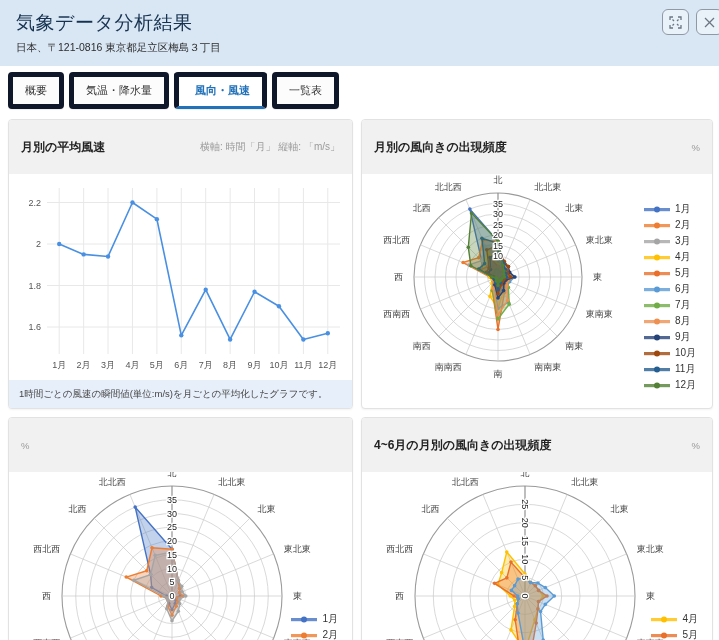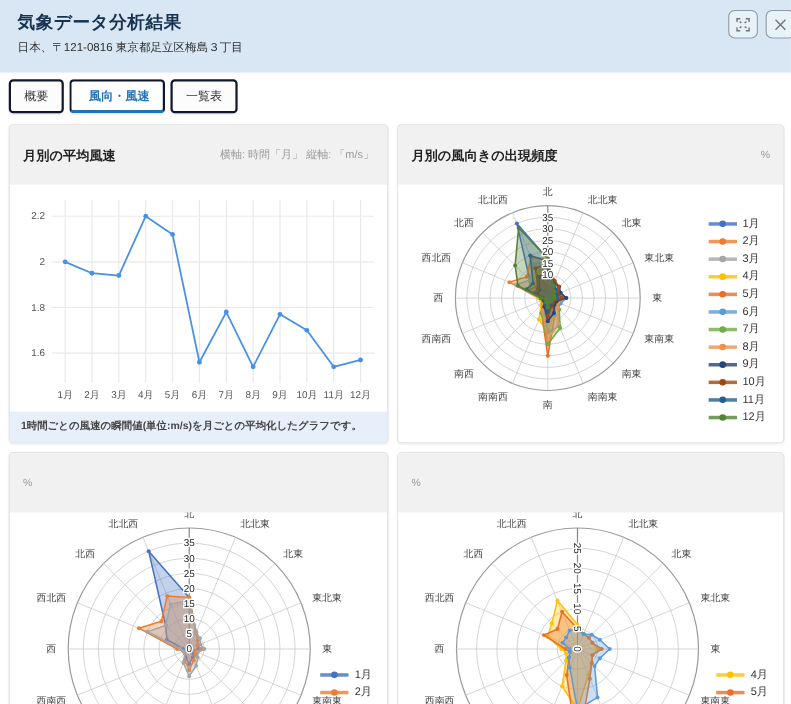--- a/index.html
+++ b/index.html
@@ -5,32 +5,32 @@
   html,body{margin:0;padding:0;}
   body{
     width:719px;height:640px;overflow:hidden;background:#ffffff;
     font-family:"Liberation Sans","DejaVu Sans",sans-serif;
     -webkit-font-smoothing:antialiased;
   }
   .header{
     background:#d9e7f5;height:66px;box-sizing:border-box;
     padding:10px 16px;position:relative;
   }
-  .app-title{font-size:16px;font-weight:bold;color:#16324f;letter-spacing:.5px;}
+  .app-title{font-size:19px;font-weight:normal;color:#16324f;letter-spacing:.5px;}
   .app-subtitle{font-size:10.5px;color:#2d2d2d;margin-top:5px;}
   .win-btns{position:absolute;top:9px;right:0;display:flex;gap:7px;}
   .win-btn{
     width:27px;height:26px;border:1px solid #8f99a5;border-radius:6px;
     background:rgba(255,255,255,.45);display:flex;align-items:center;justify-content:center;
     box-sizing:border-box;cursor:pointer;
   }
   .win-btn.close{margin-right:-4px;}
   .tabbar{background:#ffffff;padding:6px 8px 0 8px;display:flex;gap:5px;}
   .tab{
-    border:2px solid #0f172a;border-radius:4px;background:#fcfcfc;
+    border:5px solid #0f172a;border-radius:4px;background:#fcfcfc;
     padding:6px 12px 6px 12px;font-size:11px;color:#333;cursor:pointer;
     box-shadow:0 1px 1px rgba(0,0,0,.07);white-space:nowrap;
   }
   .tab.active{
     color:#2272b9;font-weight:bold;background:#ffffff;
     border-bottom:3px solid #2272b9;padding-bottom:3px;padding-left:16px;
   }
   .grid{
     display:grid;grid-template-columns:345px 352px;gap:8px;
     padding:10px 0 0 8px;
@@ -87,20 +87,21 @@
           <line x1="1" y1="1" x2="10" y2="10"></line>
             <line x1="10" y1="1" x2="1" y2="10"></line>
         </g>
       </svg>
     </div>
   </div>
 </div>
 
 <div class="tabbar">
   <div class="tab">概要</div>
+  <div class="tab">気温・降水量</div>
   <div class="tab active">風向・風速</div>
   <div class="tab">一覧表</div>
 </div>
 
 <div class="grid">
 
   <div class="panel row1">
     <div class="p-head">
       <span class="p-title">月別の平均風速</span>
       <span class="p-note">横軸: 時間「月」 縦軸: 「m/s」</span>
@@ -147,21 +148,21 @@
           <circle cx="147.875" cy="45.12499999999997" r="2.2" fill="#4a90e2"></circle>
           <circle cx="172.29166666666666" cy="161.325" r="2.2" fill="#4a90e2"></circle>
           <circle cx="196.70833333333334" cy="115.675" r="2.2" fill="#4a90e2"></circle>
           <circle cx="221.125" cy="165.475" r="2.2" fill="#4a90e2"></circle>
           <circle cx="245.54166666666666" cy="117.75" r="2.2" fill="#4a90e2"></circle>
           <circle cx="269.95833333333337" cy="132.275" r="2.2" fill="#4a90e2"></circle>
           <circle cx="294.375" cy="165.475" r="2.2" fill="#4a90e2"></circle>
           <circle cx="318.7916666666667" cy="159.24999999999997" r="2.2" fill="#4a90e2"></circle>
         </svg>
     </div>
-    <div class="p-foot" style="height:44px;font-weight:bold;">1時間ごとの風速の瞬間値(単位:m/s)を月ごとの平均化したグラフです。</div>
+    <div class="p-foot" style="height:44px;">1時間ごとの風速の瞬間値(単位:m/s)を月ごとの平均化したグラフです。</div>
   </div>
 
   <div class="panel row1">
     <div class="p-head">
       <span class="p-title">月別の風向きの出現頻度</span>
       <span class="p-unit">%</span>
     </div>
     <div class="p-body flexrow" style="height:206px;">
       <svg width="282" height="206">
           <circle cx="136" cy="103" r="10.5" fill="none" stroke="#c9c9c9" stroke-width="0.7"></circle>
@@ -631,20 +632,21 @@
               <circle cx="13" cy="4.5" r="3" fill="#A5A5A5"></circle>
             </svg>
             <span>3月</span>
           </div>
         </div>
     </div>
   </div>
 
   <div class="panel row2">
     <div class="p-head">
+      <span class="p-title">4~6月の月別の風向きの出現頻度</span>
       <span class="p-unit">%</span>
     </div>
     <div class="p-body" style="height:262px;">
       <svg width="351" height="262">
           <circle cx="163" cy="124" r="18.333333333333332" fill="none" stroke="#c9c9c9" stroke-width="0.7"></circle>
           <circle cx="163" cy="124" r="36.666666666666664" fill="none" stroke="#c9c9c9" stroke-width="0.7"></circle>
           <circle cx="163" cy="124" r="55" fill="none" stroke="#c9c9c9" stroke-width="0.7"></circle>
           <circle cx="163" cy="124" r="73.33333333333333" fill="none" stroke="#c9c9c9" stroke-width="0.7"></circle>
           <circle cx="163" cy="124" r="91.66666666666667" fill="none" stroke="#c9c9c9" stroke-width="0.7"></circle>
           <circle cx="163" cy="124" r="110" fill="none" stroke="#9a9a9a" stroke-width="1.1"></circle>

